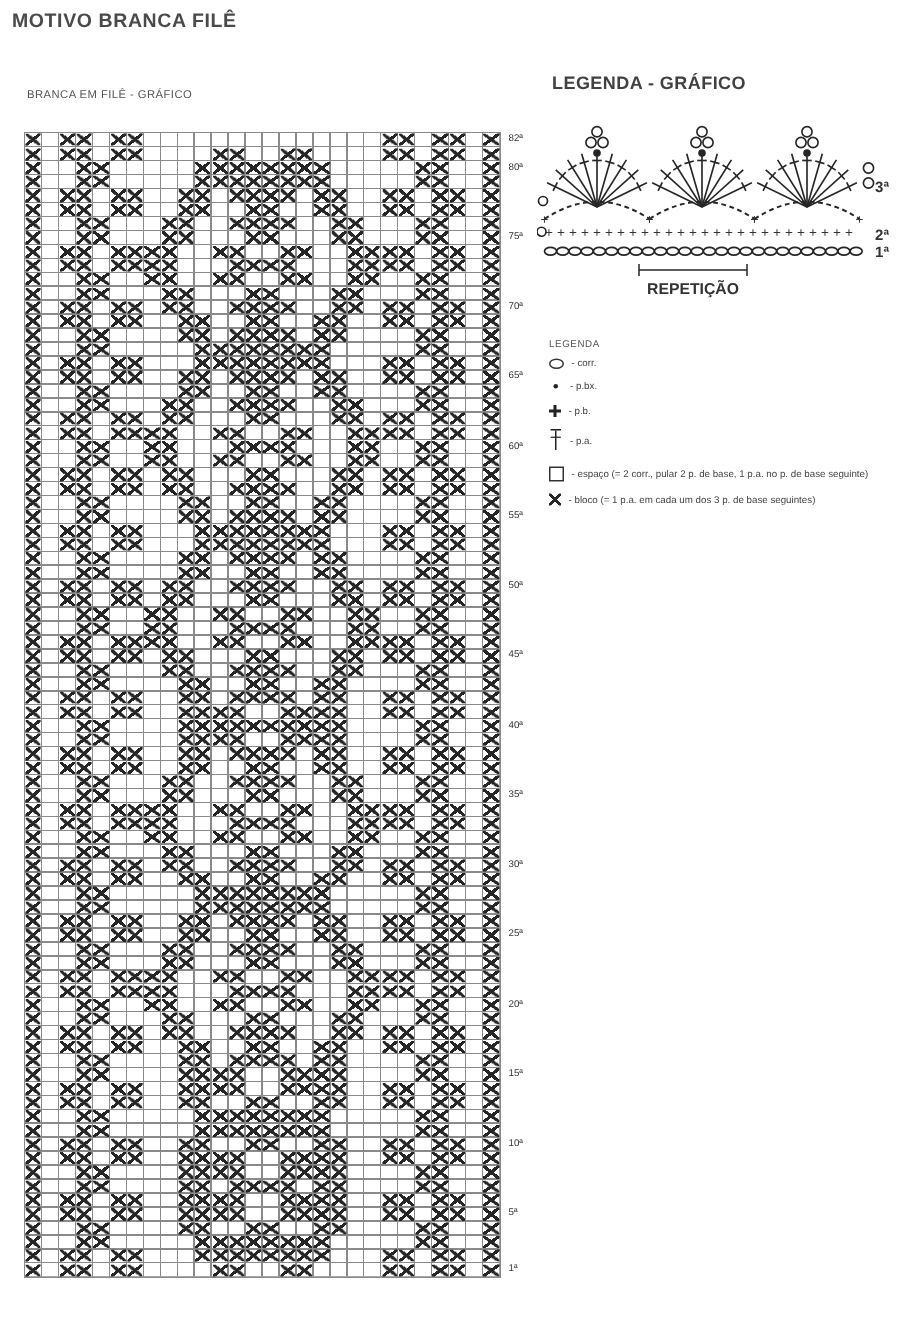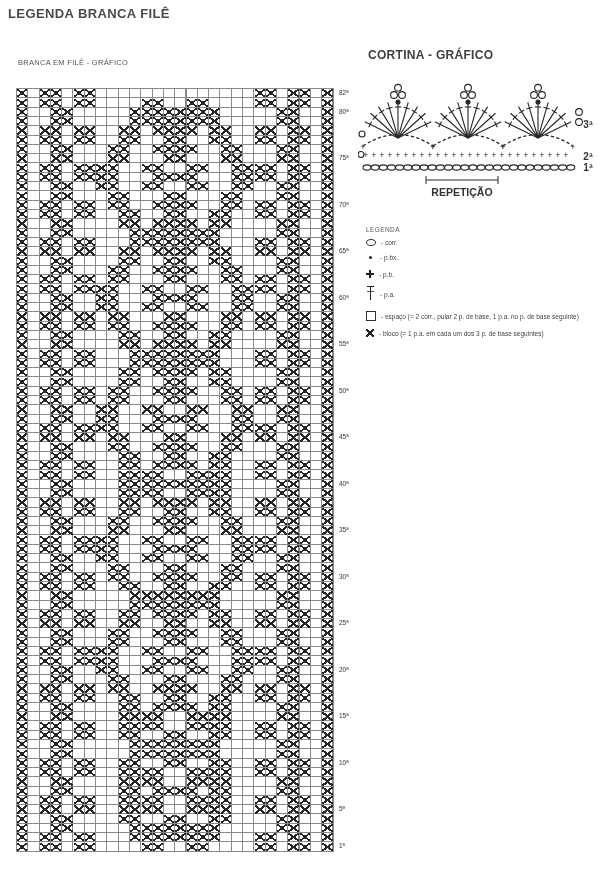--- a/index.html
+++ b/index.html
@@ -41,21 +41,21 @@
   .sym-x{width:8px;height:8px;
       background-image:
         linear-gradient(to top right,transparent 42%,#262626 42%,#262626 58%,transparent 58%),
         linear-gradient(to top left,transparent 42%,#262626 42%,#262626 58%,transparent 58%);}
   .lg-pa{align-items:flex-end;}
 </style>
 </head>
 <body>
 
 <div class="page">
-  <div class="main-title">LEGENDA BRANCA FILÊ</div>
+  <div class="main-title">MOTIVO BRANCA FILÊ</div>
   <div class="chart-label">BRANCA EM FILÊ - GRÁFICO</div>
   <div id="grid">
       <div class="xc" style="left: 1.2px; top: 1.2px;"></div>
       <div class="xc" style="left: 23.8px; top: 1.2px;"></div>
       <div class="xc" style="left: 35.1px; top: 1.2px;"></div>
       <div class="xc" style="left: 57.7px; top: 1.2px;"></div>
       <div class="xc" style="left: 69px; top: 1.2px;"></div>
       <div class="xc" style="left: 238.5px; top: 1.2px;"></div>
       <div class="xc" style="left: 249.8px; top: 1.2px;"></div>
       <div class="xc" style="left: 272.4px; top: 1.2px;"></div>
@@ -1321,21 +1321,21 @@
       <div class="rlab" style="top: 391.6px;">40ª</div>
       <div class="rlab" style="top: 438.1px;">35ª</div>
       <div class="rlab" style="top: 484.6px;">30ª</div>
       <div class="rlab" style="top: 531.1px;">25ª</div>
       <div class="rlab" style="top: 577.6px;">20ª</div>
       <div class="rlab" style="top: 624.1px;">15ª</div>
       <div class="rlab" style="top: 670.6px;">10ª</div>
       <div class="rlab" style="top: 717.1px;">5ª</div>
       <div class="rlab" style="top: 754.3px;">1ª</div>
     </div>
-  <div class="right-title">CORTINA - GRÁFICO</div>
+  <div class="right-title">LEGENDA - GRÁFICO</div>
   <svg id="biquinho" width="242" height="142" viewBox="0 0 242 142">
       <line x1="40" y1="76" x2="6.744620286930818" y2="59.780267568804135" stroke="#262626" stroke-width="1.1"></line>
       <line x1="10.734596895000774" y1="65.28663539769593" x2="13.540172234450868" y2="59.53435350138126" stroke="#262626" stroke-width="1.1"></line>
       <line x1="40" y1="76" x2="12.503641457336414" y2="51.242167564722244" stroke="#262626" stroke-width="1.1"></line>
       <line x1="14.821292469852432" y1="57.63501464440306" x2="19.103728350549126" y2="52.87888776134774" stroke="#262626" stroke-width="1.1"></line>
       <line x1="40" y1="76" x2="20.392987223371417" y2="44.62222044221224" stroke="#262626" stroke-width="1.1"></line>
       <line x1="20.858748901070083" y1="51.40625066469705" x2="26.28625671647121" y2="48.014767373604535" stroke="#262626" stroke-width="1.1"></line>
       <line x1="40" y1="76" x2="29.80141783477103" y2="40.4333172502822" stroke="#262626" stroke-width="1.1"></line>
       <line x1="28.379204542670404" y1="47.082926964526514" x2="34.53127939667564" y2="45.318847887297714" stroke="#262626" stroke-width="1.1"></line>
       <line x1="40" y1="76" x2="40" y2="39" stroke="#262626" stroke-width="1.1"></line>

